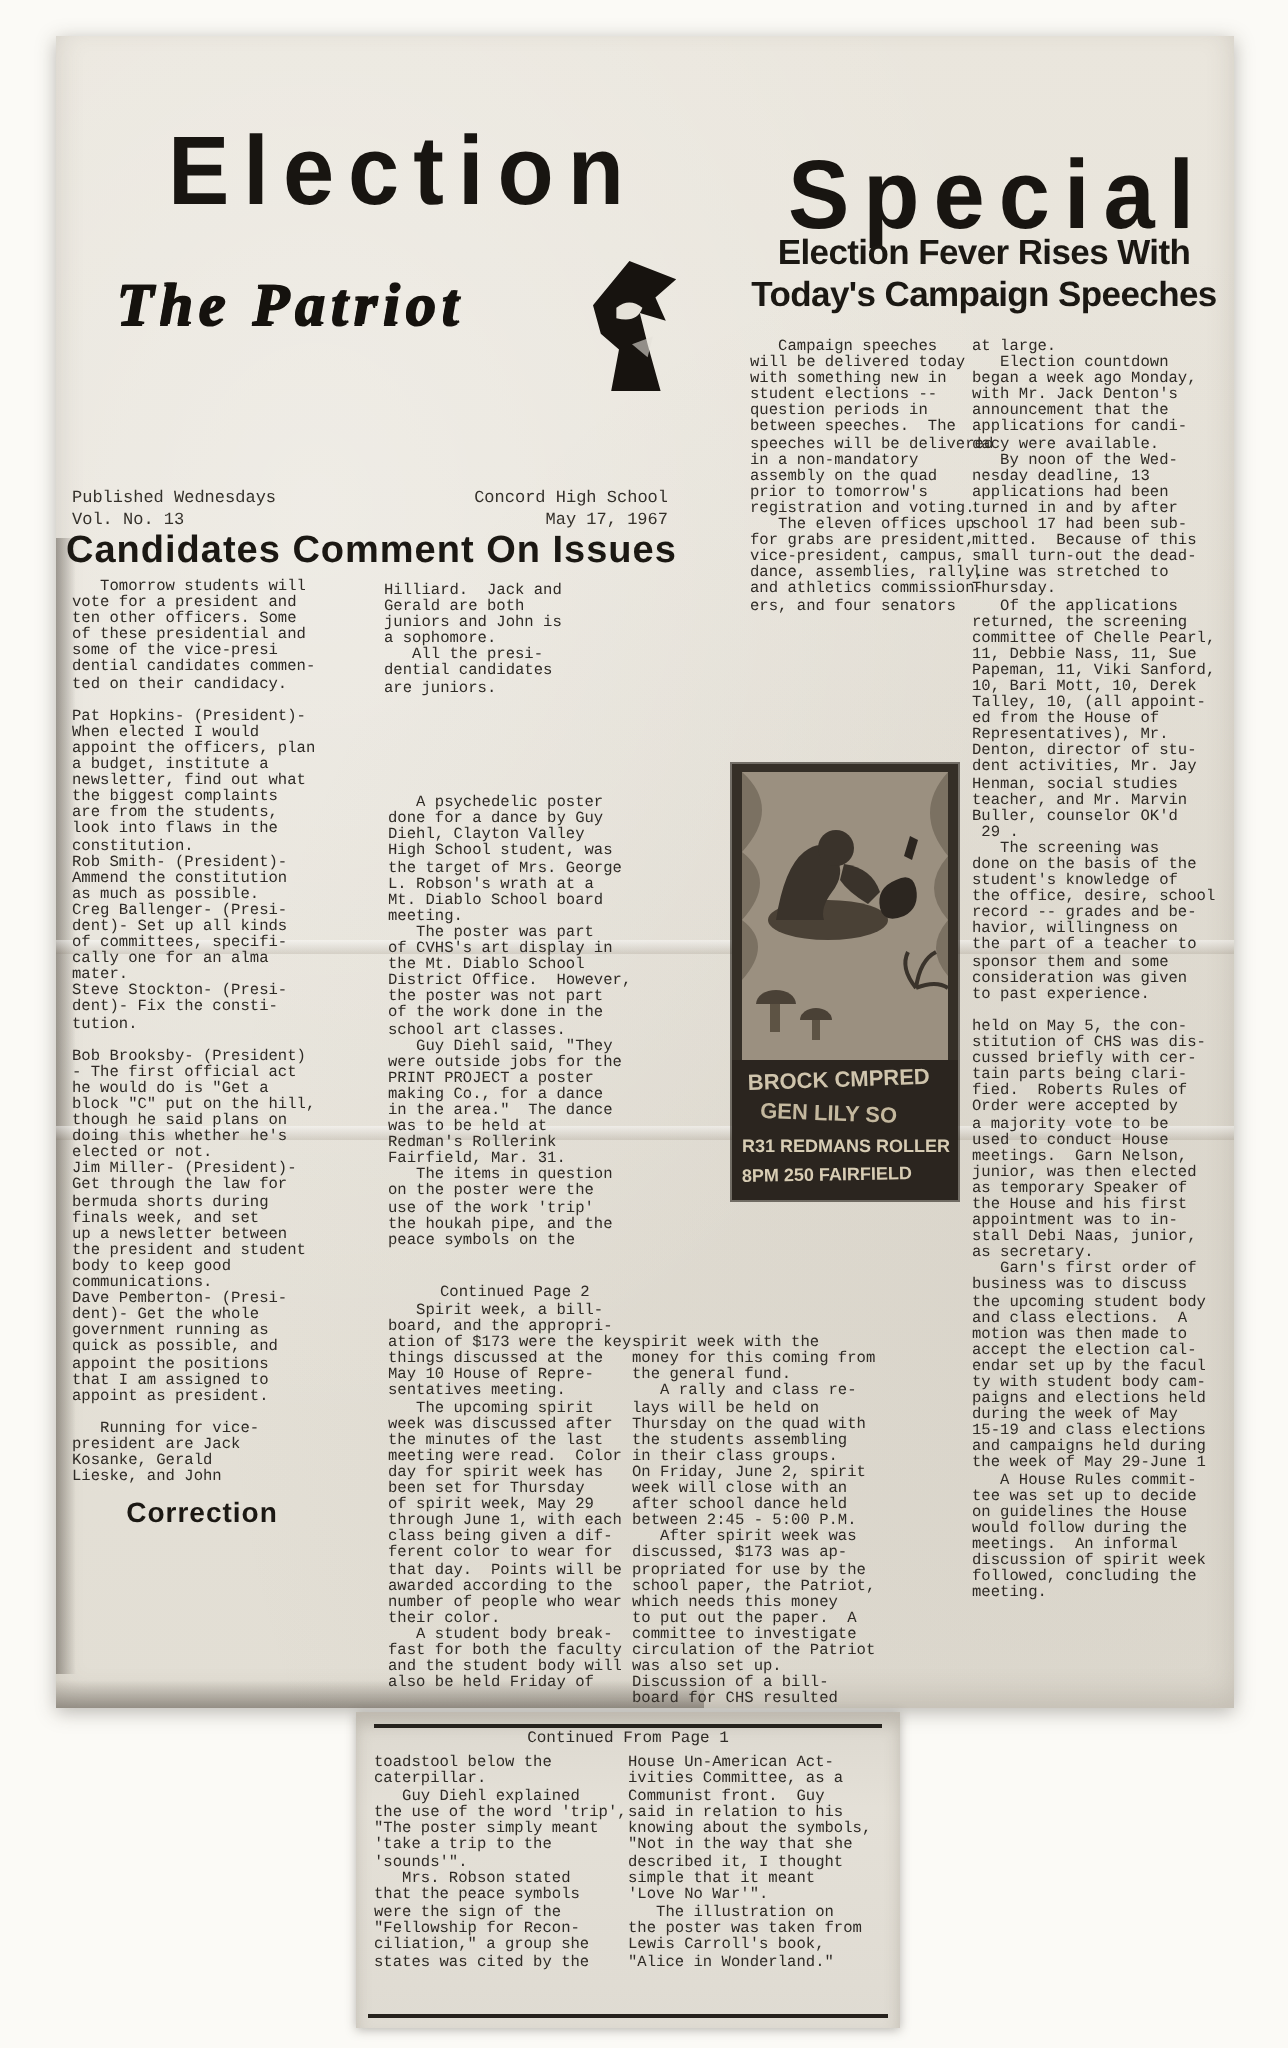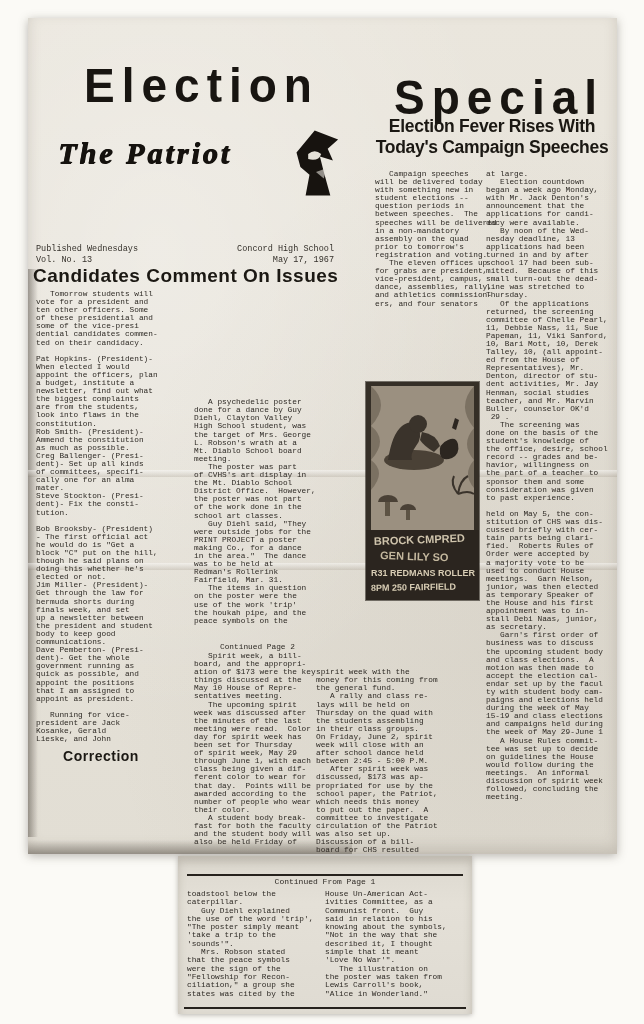--- a/index.html
+++ b/index.html
@@ -27,24 +27,24 @@
   .pubinfo{position:absolute;white-space:pre;font:8.5px/11px "Liberation Mono",monospace;
     color:#34302a;}
   .headline-sans{position:absolute;font-weight:bold;color:#1b1813;letter-spacing:.5px;}
   .headline-serif{position:absolute;font-family:"Liberation Serif",serif;font-weight:bold;
     color:#1b1813;white-space:pre;text-align:center;}
   .col{position:absolute;white-space:pre;font:7.8px/8.1px "Liberation Mono",monospace;
     color:#2e2a25;}
   .col span{display:block;white-space:pre;}
   .cont-line{padding-left:26px;padding-top:2px;}
   
-  .clipping{position:absolute;left:178px;top:856px;width:294px;height:158px;
+  .clipping{position:absolute;left:178px;top:856px;width:272px;height:158px;
     background:linear-gradient(#dcd8cf,#e4e0d7 30%, #dfdbd2);
     box-shadow:0 1px 5px rgba(60,55,45,.35), inset 0 6px 8px rgba(80,72,60,.22);
-    padding:18px 9px;box-sizing:border-box;}
+    padding:6px 9px;box-sizing:border-box;}
   .clip-rule{height:2px;background:#26221d;}
   .clip-header{text-align:center;font:8px/12px "Liberation Mono",monospace;color:#2e2a25;}
   .clip-cols{display:flex;gap:0;margin-top:2px;}
   .clip-col{white-space:pre;font:7.8px/8.3px "Liberation Mono",monospace;color:#2e2a25;flex:1;}
   .clip-bottom{position:absolute;left:6px;right:6px;bottom:5px;}
   
   .poster{position:absolute;left:338px;top:364px;width:113px;height:218px;
     box-shadow:0 0 0 1px rgba(40,35,28,.6);}
 </style>
 </head>
@@ -119,20 +119,27 @@
 government running as
 quick as possible, and
 appoint the positions
 that I am assigned to
 appoint as president.
 
    Running for vice-
 president are Jack
 Kosanke, Gerald
 Lieske, and John</div>
+    <div class="col" style="left:164px;top:274px;width:128px">Hilliard.  Jack and
+Gerald are both
+juniors and John is
+a sophomore.
+   All the presi-
+dential candidates
+are juniors.</div>
 
     <div class="headline-sans" style="left:8px;top:730px;width:130px;text-align:center;font-size:14px">Correction</div>
 
     <div class="headline-serif" style="left:336px;top:98px;width:256px;font-family:'Liberation Sans',sans-serif;font-size:17.5px;line-height:21px;letter-spacing:-0.3px">Election Fever Rises With
 Today's Campaign Speeches</div>
     <div class="col" style="left:347px;top:152px;width:128px">   Campaign speeches
 will be delivered today
 with something new in
 student elections --
 question periods in

